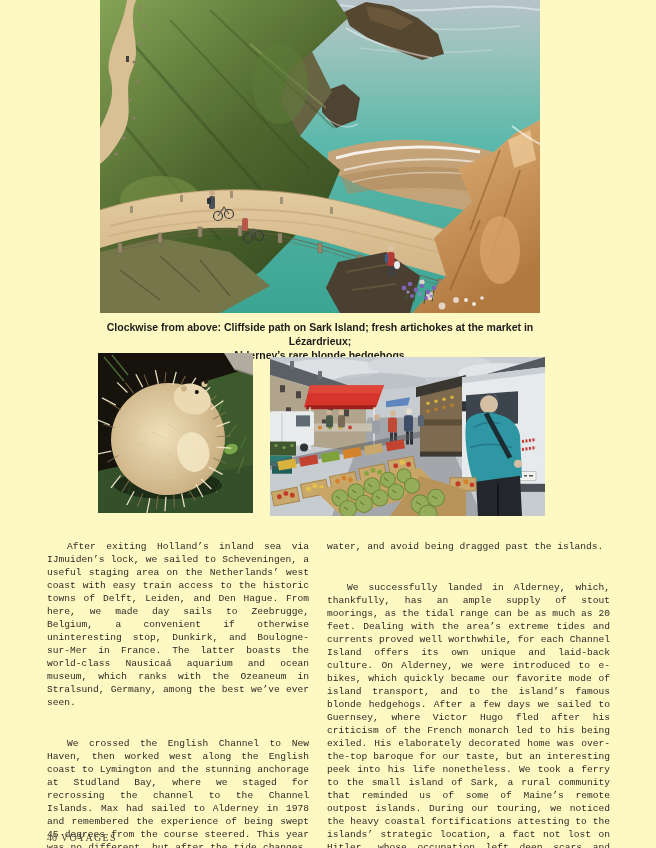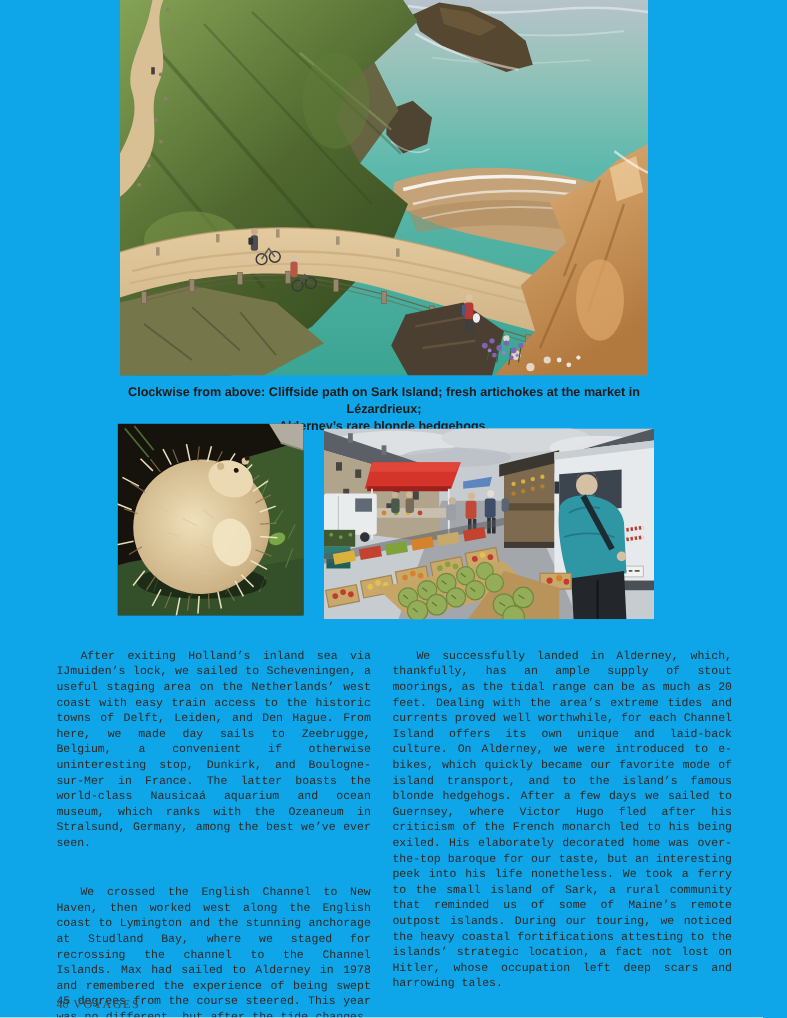--- a/index.html
+++ b/index.html
@@ -1,16 +1,16 @@
 <!DOCTYPE html>
 <html><head>
 <meta charset="utf-8">
 <style>
   html,body{margin:0;padding:0;background:#ffffff;}
-  .page{position:relative;width:656px;height:848px;background:#0ea5e9;overflow:hidden;
+  .page{position:relative;width:656px;height:848px;background:#fef9c3;overflow:hidden;
         font-family:"Liberation Serif",serif;}
   figure{position:absolute;margin:0;padding:0;}
   figure svg{display:block;width:100%;height:100%;}
   .caption{position:absolute;left:88px;top:320px;width:464px;text-align:center;
            font-family:"Liberation Sans",sans-serif;font-weight:bold;
            font-size:10.5px;line-height:14px;color:#1d1b1a;}
   .body-col{position:absolute;top:540px;font-size:9.6px;line-height:13px;
             text-align:justify;color:#2e2a25;font-family:Liberation Mono, monospace;}
   .col-left{left:47px;width:262px;}
   .col-right{left:327px;width:283px;}
@@ -409,20 +409,21 @@
       </g>
     </svg>
   </figure>
 
   <div class="body-col col-left">
     <p class="indent">After exiting Holland’s inland sea via IJmuiden’s lock, we sailed to Scheveningen, a useful staging area on the Netherlands’ west coast with easy train access to the historic towns of Delft, Leiden, and Den Hague. From here, we made day sails to Zeebrugge, Belgium, a convenient if otherwise uninteresting stop, Dunkirk, and Boulogne-sur-Mer in France. The latter boasts the world-class Nausicaá aquarium and ocean museum, which ranks with the Ozeaneum in Stralsund, Germany, among the best we’ve ever seen.</p>
     <p class="indent">We crossed the English Channel to New Haven, then worked west along the English coast to Lymington and the stunning anchorage at Studland Bay, where we staged for recrossing the channel to the Channel Islands. Max had sailed to Alderney in 1978 and remembered the experience of being swept 45 degrees from the course steered. This year was no different, but after the tide changes, you get swept back to compensate. The critical element is to gauge your final approach, preferably near slack</p>
   </div>
 
   <div class="body-col col-right">
+    <p>water, and avoid being dragged past the islands.</p>
     <p class="indent">We successfully landed in Alderney, which, thankfully, has an ample supply of stout moorings, as the tidal range can be as much as 20 feet. Dealing with the area’s extreme tides and currents proved well worthwhile, for each Channel Island offers its own unique and laid-back culture. On Alderney, we were introduced to e-bikes, which quickly became our favorite mode of island transport, and to the island’s famous blonde hedgehogs. After a few days we sailed to Guernsey, where Victor Hugo fled after his criticism of the French monarch led to his being exiled. His elaborately decorated home was over-the-top baroque for our taste, but an interesting peek into his life nonetheless. We took a ferry to the small island of Sark, a rural community that reminded us of some of Maine’s remote outpost islands. During our touring, we noticed the heavy coastal fortifications attesting to the islands’ strategic location, a fact not lost on Hitler, whose occupation left deep scars and harrowing tales.</p>
   </div>
 
   <div class="footer">
     <span>40</span>
     <span class="mag">VOYAGES</span>
   </div>
 
 </div>
 

